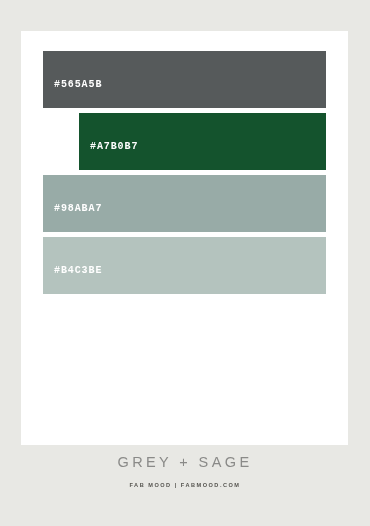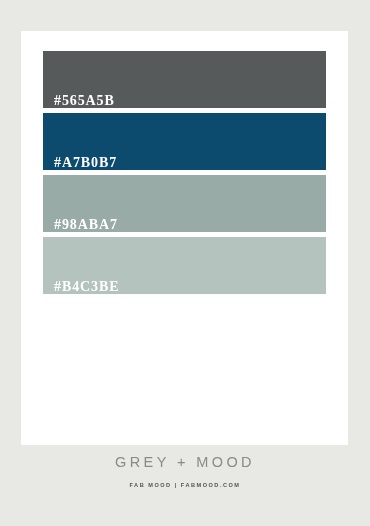--- a/index.html
+++ b/index.html
@@ -33,24 +33,24 @@
     height: 57px;
     margin-bottom: 5px;
     box-sizing: border-box;
   }
   .swatch:last-child {
     margin-bottom: 8px;
   }
   .swatch-hex {
     position: absolute;
     left: 11px;
-    bottom: 0;
+    bottom: 18px;
     color: #ffffff;
-    font-family: Liberation Serif, serif;
-    font-size: 14px;
+    font-family: Liberation Mono, monospace;
+    font-size: 10px;
     font-weight: bold;
     letter-spacing: 0.9px;
     line-height: 1;
     white-space: nowrap;
   }
   #footer {
     position: absolute;
     left: 0;
     top: 455px;
     width: 370px;
@@ -76,33 +76,33 @@
 </head>
 <body style="background: rgb(232, 232, 228);">
 
 <div id="palette-card" style="background: rgb(255, 255, 255);">
   <div id="swatch-stack">
 
     <div class="swatch" style="background: rgb(86, 90, 91);">
       <span class="swatch-hex">#565A5B</span>
     </div>
 
-    <div class="swatch" style="background: #0c4a6e;">
+    <div class="swatch" style="background: #14532d; margin-left: 36px;">
       <span class="swatch-hex">#A7B0B7</span>
     </div>
 
 
     <div class="swatch" style="background: rgb(152, 171, 167);">
       <span class="swatch-hex">#98ABA7</span>
     </div>
 
 
     <div class="swatch" style="background: rgb(180, 195, 190);">
       <span class="swatch-hex">#B4C3BE</span>
     </div>
 
   </div>
 </div>
 
 <div id="footer">
-  <div id="footer-title">GREY + MOOD</div>
+  <div id="footer-title">GREY + SAGE</div>
   <div id="footer-credit">FAB MOOD | FABMOOD.COM</div>
 </div>
 
 </body></html>

